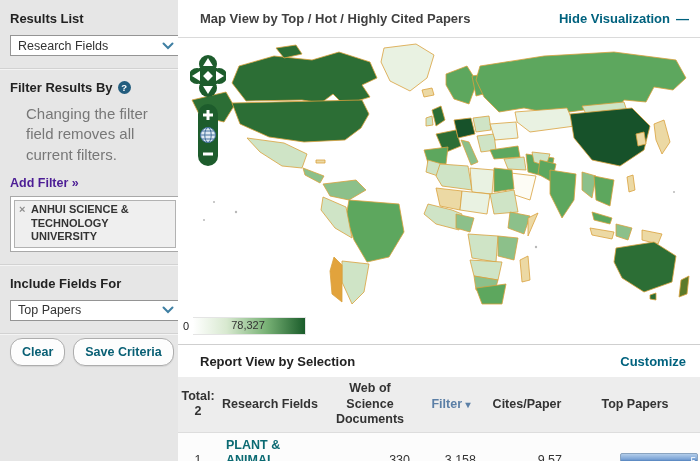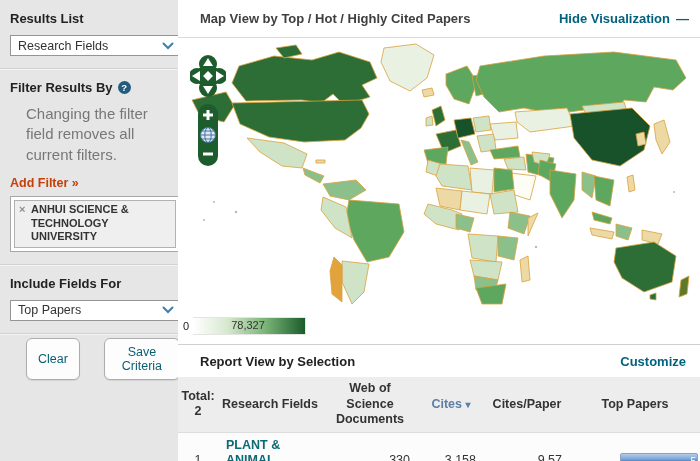--- a/index.html
+++ b/index.html
@@ -21,35 +21,34 @@
     display:flex;align-items:center;justify-content:space-between;
     padding:0 5px 0 7px;font-size:12.5px;color:#333;cursor:pointer;
   }
   .dd-chevron{display:flex;align-items:center;}
   .help-circle{
     display:inline-block;width:13px;height:13px;border-radius:50%;
     background:#235d7e;color:#fff;font-size:9.5px;font-weight:bold;
     text-align:center;line-height:13px;vertical-align:1px;margin-left:5px;cursor:pointer;
   }
   .filter-note{font-size:15px;color:#777;line-height:1.35;margin:7px 16px 8px;}
-  .add-filter{font-size:12.5px;font-weight:bold;color:#c2410c;text-decoration:none;cursor:pointer;display:inline-block;margin-bottom:6px;}
+  .add-filter{font-size:12.5px;font-weight:bold;color:#4c1d95;text-decoration:none;cursor:pointer;display:inline-block;margin-bottom:6px;}
   .filter-box{
     background:#fff;border:1px solid #a8a8a8;height:56px;padding:3px;box-sizing:border-box;
   }
   .filter-tag{
     border:1px solid #b2b2b2;background:#efefef;position:relative;
     padding:2px 4px 3px 16px;font-size:11px;font-weight:bold;color:#333;line-height:1.25;
   }
   .tag-x{position:absolute;left:4px;top:2px;color:#8d8d8d;font-size:11px;font-weight:bold;cursor:pointer;}
   .btn-row{display:flex;gap:8px;padding-top:4px;}
   .btn{
-    background:#fdfdfd;border:1px solid #adadad;border-radius:6px;
-    color:#085f74;font-size:12.5px;font-weight:normal;padding:6px 11px;cursor:pointer;
+    background:#fdfdfd;border:1px solid #adadad;border-radius:12px;
+    color:#085f74;font-size:12.5px;font-weight:bold;padding:6px 11px;cursor:pointer;
     box-shadow:0 1px 1px rgba(0,0,0,.08);
-    margin-left:16px;
   }
   
   .main{position:absolute;left:178px;top:0;width:522px;height:461px;background:#fff;}
   .map-header{
     height:38px;border-bottom:1px solid #dadada;display:flex;align-items:center;
     justify-content:space-between;padding:0 12px 0 22px;box-sizing:border-box;
   }
   .map-title{font-size:13px;font-weight:bold;color:#404040;}
   .hide-link{font-size:13px;font-weight:bold;color:#00627e;text-decoration:none;cursor:pointer;display:flex;align-items:center;gap:6px;}
   .hide-minus{font-weight:bold;letter-spacing:-1px;}
@@ -294,21 +293,21 @@
       </colgroup>
       <thead>
         <tr>
           <th class="th-total">
             <div>Total:</div>
             <div>2</div>
           </th>
           <th>Research Fields</th>
           <th>Web of Science Documents</th>
           <th>
-            <a class="cites-sort">Cites</a>
+            <a class="cites-sort">Filter</a>
             <span class="sort-arrow">▾</span>
           </th>
           <th>Cites/Paper</th>
           <th>Top Papers</th>
         </tr>
       </thead>
       <tbody>
         <tr class="row-1">
           <td class="cell-index">1</td>
           <td><a class="field-link">PLANT &amp; ANIMAL SCIENCE</a></td>

